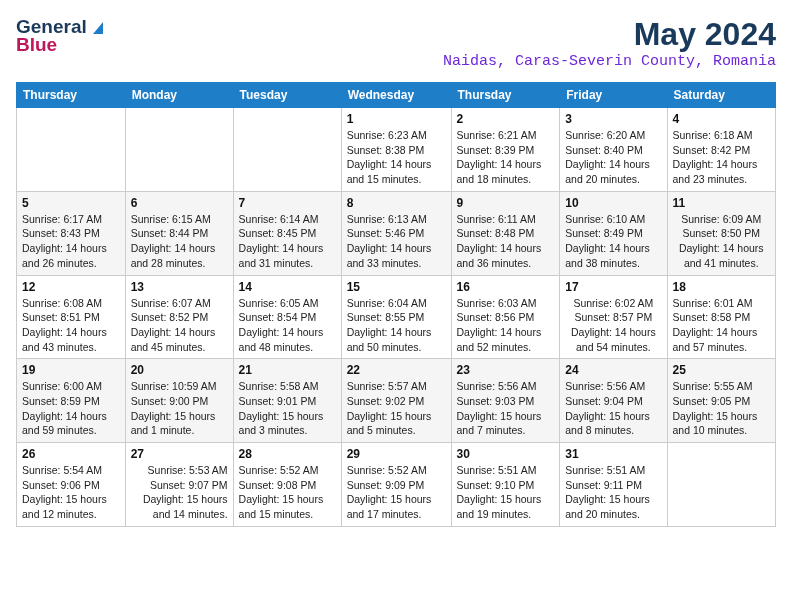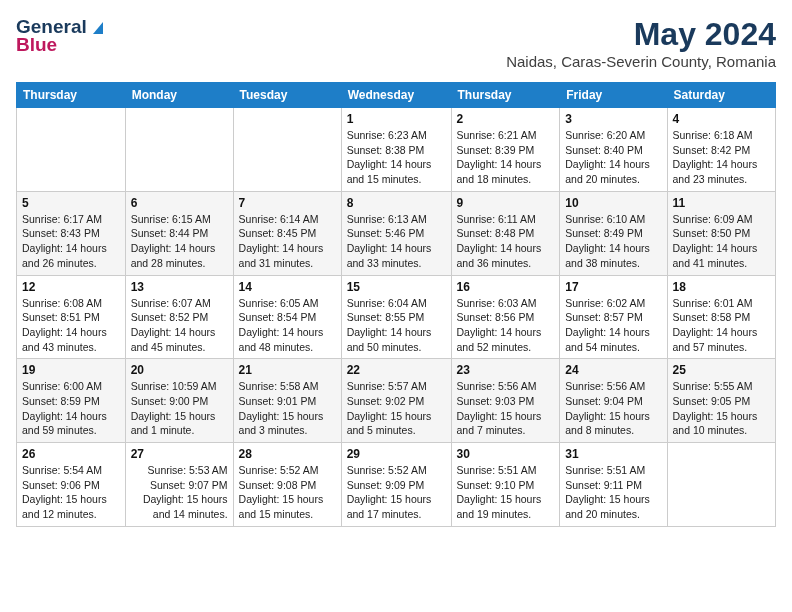--- a/index.html
+++ b/index.html
@@ -24,21 +24,22 @@
     .title-block {
       text-align: right;
     }
     .main-title {
       font-size: 32px;
       font-weight: bold;
       color: #1a3a5c;
     }
     .subtitle {
       font-size: 15px;
-      color: #404040;
+      color: #6d28d9;
+      font-family: Liberation Mono, monospace;
     }
     .calendar {
       width: 100%;
       border-collapse: collapse;
       font-size: 11px;
     }
     .calendar th {
       background: #1e7ec8;
       color: #fff;
       text-align: left;
@@ -175,21 +176,21 @@
         </td>
         <td>
           <div class="day-num">10</div>
           <div class="cell-text" style="white-space: pre-line;">Sunrise: 6:10 AM
 Sunset: 8:49 PM
 Daylight: 14 hours
 and 38 minutes.</div>
         </td>
         <td>
           <div class="day-num">11</div>
-          <div class="cell-text" style="white-space: pre-line;">Sunrise: 6:09 AM
+          <div class="cell-text" style="white-space: pre-line; text-align: center;">Sunrise: 6:09 AM
 Sunset: 8:50 PM
 Daylight: 14 hours
 and 41 minutes.</div>
         </td>
       </tr>
       <tr>
         <td>
           <div class="day-num">12</div>
           <div class="cell-text" style="white-space: pre-line;">Sunrise: 6:08 AM
 Sunset: 8:51 PM
@@ -219,21 +220,21 @@
         </td>
         <td>
           <div class="day-num">16</div>
           <div class="cell-text" style="white-space: pre-line;">Sunrise: 6:03 AM
 Sunset: 8:56 PM
 Daylight: 14 hours
 and 52 minutes.</div>
         </td>
         <td>
           <div class="day-num">17</div>
-          <div class="cell-text" style="white-space: pre-line;">Sunrise: 6:02 AM
+          <div class="cell-text" style="white-space: pre-line; text-align: center;">Sunrise: 6:02 AM
 Sunset: 8:57 PM
 Daylight: 14 hours
 and 54 minutes.</div>
         </td>
         <td>
           <div class="day-num">18</div>
           <div class="cell-text" style="white-space: pre-line;">Sunrise: 6:01 AM
 Sunset: 8:58 PM
 Daylight: 14 hours
 and 57 minutes.</div>

